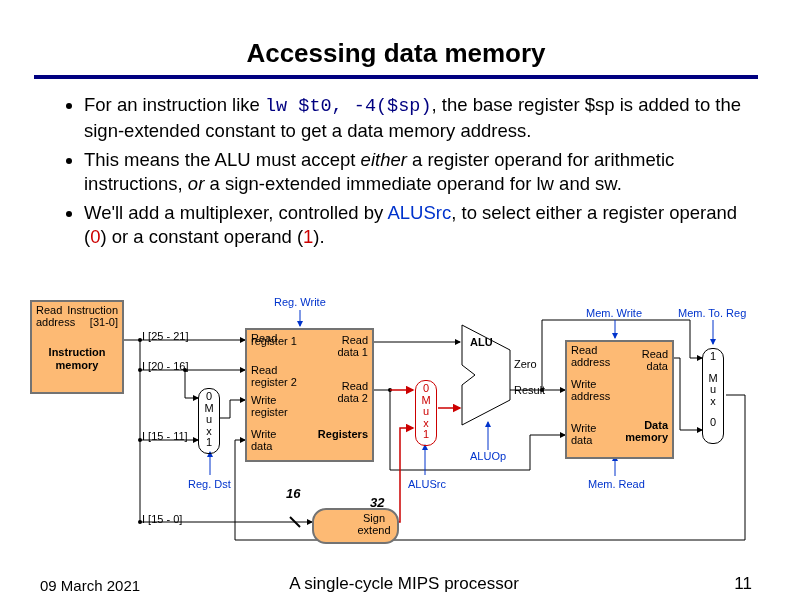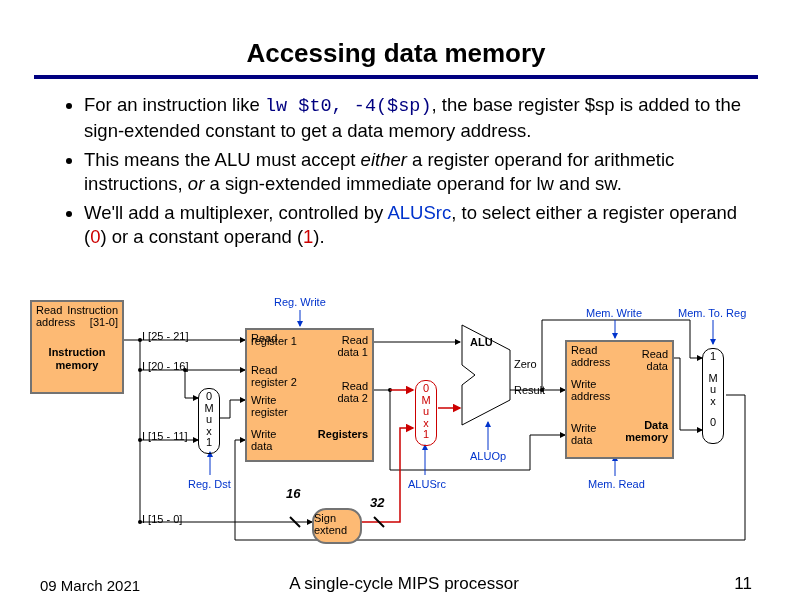--- a/index.html
+++ b/index.html
@@ -230,21 +230,21 @@
   </div>
 
   <div class="mux" style="left:385px;top:80px;width:20px;height:62px;border-color:#cc0000;color:#cc0000;">
     <div>0</div>
     <div>M</div>
     <div>u</div>
     <div>x</div>
     <div>1</div>
   </div>
 
-  <div class="box" style="left:282px;top:208px;width:46px;height:30px;border-radius:14px;text-align:left;line-height:1.1;padding-top:2px;">
+  <div class="box" style="left:282px;top:208px;width:46px;height:30px;border-radius:14px;text-align:center;line-height:1.1;padding-top:2px;padding-left:37px;">
     <div>Sign</div>
     <div>extend</div>
   </div>
   <div class="lbl" style="left:256px;top:186px;font-size:13px;font-weight:bold;font-style:italic;">16</div>
   <div class="lbl" style="left:340px;top:195px;font-size:13px;font-weight:bold;font-style:italic;">32</div>
 
   <div class="lbl" style="left:440px;top:36px;font-weight:bold;">ALU</div>
   <div class="lbl" style="left:484px;top:58px;">Zero</div>
   <div class="lbl" style="left:484px;top:84px;">Result</div>
 

